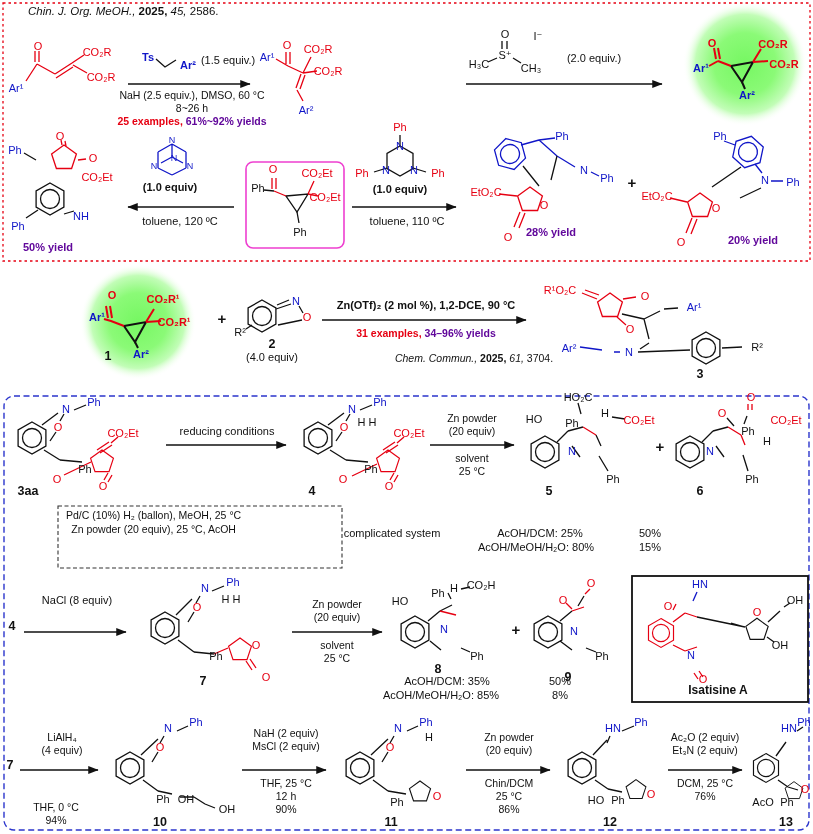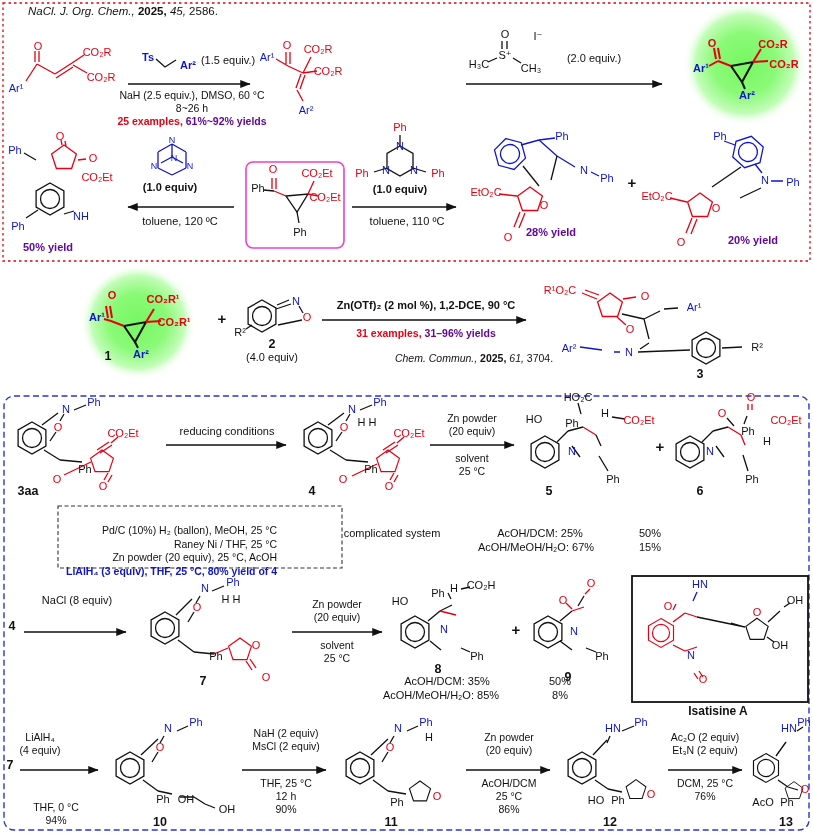--- a/index.html
+++ b/index.html
@@ -12,24 +12,24 @@
   svg .th{stroke-width:2;}
   .lb{position:absolute;transform:translate(-50%,-50%);font-size:11px;line-height:11px;white-space:nowrap;color:#111;}
   .cr{color:#e60012;}
   .cb{color:#1016c8;}
   .cp{color:#61089b;}
   .bold{font-weight:700;}
   .sm{font-size:9px;line-height:9px;}
   .num{font-weight:700;font-size:12.5px;}
   .plus{font-weight:700;font-size:15px;}
   .cond{position:absolute;transform:translateX(-50%);text-align:center;font-size:10.5px;line-height:13px;white-space:nowrap;color:#111;}
-  .condL{position:absolute;text-align:right;font-size:10.5px;line-height:13.5px;white-space:nowrap;color:#111;margin-top:15px;}
+  .condL{position:absolute;text-align:center;font-size:10.5px;line-height:13.5px;white-space:nowrap;color:#111;}
   .hdr{position:absolute;left:28px;top:5px;font-size:11.5px;white-space:nowrap;color:#111;}
   .it{font-style:italic;}
-  .chip{background:#fff;padding:0 3px;margin-top:21px;}
+  .chip{background:#fff;padding:0 3px;}
 </style>
 </head>
 <body>
 
 <div class="canvas">
 
 <svg class="art" width="813" height="834" viewBox="0 0 813 834">
 <defs>
   <marker id="ah" markerWidth="9" markerHeight="8" refX="7.5" refY="3" orient="auto">
           <path d="M0,0 L8,3 L0,6 Z" fill="#111"></path>
@@ -165,21 +165,21 @@
   <path class="sk" d="M593,755 L607,740 M622,731 L634,726 M610,736 L607,743 M595,780 L608,789 M608,789 L622,792"></path>
   <use href="#pent" transform="translate(636,790) scale(0.8)" class="sk"></use>
   <line x1="668" y1="770" x2="742" y2="770" class="sk" marker-end="url(#ah)"></line>
   <use href="#bz" transform="translate(766,768) scale(0.9)" class="sk"></use>
   <path class="sk" d="M776,756 L786,742 M797,731 L803,727 M778,780 L788,787 M788,787 L798,790"></path>
   <use href="#pent" transform="translate(794,791) scale(0.72)" class="sk"></use>
 </g>
 </svg>
 
 <div class="hdr">
-  <span class="it">NaCl. J. Org. Chem.,</span>
+  <span class="it">Chin. J. Org. MeOH.,</span>
   <span class="bold">2025,</span>
   <span class="it">45,</span>
   <span>2586.</span>
 </div>
 
 <span class="lb cr" style="left:38px;top:46px">O</span>
 <span class="lb cr" style="left:97px;top:52px">CO₂R</span>
 <span class="lb cr" style="left:101px;top:77px">CO₂R</span>
 <span class="lb cb" style="left:16px;top:88px">Ar¹</span>
 <span class="lb cb bold" style="left:148px;top:57px">Ts</span>
@@ -256,21 +256,21 @@
 <span class="lb cb bold" style="left:141px;top:354px">Ar²</span>
 <span class="lb num" style="left:108px;top:356px">1</span>
 <span class="lb plus" style="left:222px;top:318px">+</span>
 <span class="lb cb" style="left:296px;top:301px">N</span>
 <span class="lb cr" style="left:307px;top:317px">O</span>
 <span class="lb" style="left:240px;top:332px">R²</span>
 <span class="lb num" style="left:272px;top:344px">2</span>
 <span class="lb" style="left:272px;top:357px">(4.0 equiv)</span>
 <span class="lb bold" style="left:426px;top:305px">Zn(OTf)₂ (2 mol %), 1,2-DCE, 90 °C</span>
 <div class="cond" style="left:426px;top:327px">
-  <div><span class="cr bold">31 examples,</span> <span class="cp bold">31–96% yields</span></div>
+  <div><span class="cr bold">31 examples,</span> <span class="cp bold">34–96% yields</span></div>
 </div>
 <div class="cond" style="left:474px;top:352px">
   <div><span class="it">Chem. Commun.,</span> <span class="bold">2025,</span> <span class="it">61,</span> <span>3704.</span></div>
 </div>
 <span class="lb cr" style="left:560px;top:290px">R¹O₂C</span>
 <span class="lb cr" style="left:645px;top:296px">O</span>
 <span class="lb cr" style="left:630px;top:329px">O</span>
 <span class="lb cb" style="left:694px;top:307px">Ar¹</span>
 <span class="lb cb" style="left:569px;top:348px">Ar²</span>
 <span class="lb cb" style="left:629px;top:352px">N</span>
@@ -315,28 +315,26 @@
 <span class="lb cr" style="left:751px;top:397px">O</span>
 <span class="lb cr" style="left:722px;top:413px">O</span>
 <span class="lb" style="left:748px;top:431px">Ph</span>
 <span class="lb cr" style="left:786px;top:420px">CO₂Et</span>
 <span class="lb" style="left:767px;top:441px">H</span>
 <span class="lb cb" style="left:710px;top:451px">N</span>
 <span class="lb" style="left:752px;top:479px">Ph</span>
 <span class="lb num" style="left:700px;top:491px">6</span>
 <div class="condL" style="left:66px;top:509px">
   <div>Pd/C (10%) H₂ (ballon), MeOH, 25 °C</div>
-  <div>Raney Ni / THF, 25 °C</div>
   <div>Zn powder (20 equiv), 25 °C, AcOH</div>
-  <div class="cb bold">LiAlH₄ (3 equiv), THF, 25 °C, 80% yield of 4</div>
 </div>
 <span class="lb" style="left:392px;top:533px">complicated system</span>
 <span class="lb" style="left:540px;top:533px">AcOH/DCM: 25%</span>
 <span class="lb" style="left:650px;top:533px">50%</span>
-<span class="lb" style="left:536px;top:547px">AcOH/MeOH/H₂O: 67%</span>
+<span class="lb" style="left:536px;top:547px">AcOH/MeOH/H₂O: 80%</span>
 <span class="lb" style="left:650px;top:547px">15%</span>
 
 <span class="lb num" style="left:12px;top:626px">4</span>
 <span class="lb" style="left:77px;top:600px">NaCl (8 equiv)</span>
 <span class="lb cb" style="left:205px;top:588px">N</span>
 <span class="lb cb" style="left:233px;top:582px">Ph</span>
 <span class="lb cr" style="left:197px;top:607px">O</span>
 <span class="lb" style="left:231px;top:599px">H H</span>
 <span class="lb" style="left:216px;top:656px">Ph</span>
 <span class="lb cr" style="left:256px;top:645px">O</span>
@@ -370,21 +368,21 @@
 <span class="lb cb" style="left:700px;top:584px">HN</span>
 <span class="lb cr" style="left:668px;top:606px">O</span>
 <span class="lb" style="left:795px;top:600px">OH</span>
 <span class="lb cr" style="left:757px;top:612px">O</span>
 <span class="lb" style="left:780px;top:645px">OH</span>
 <span class="lb cb" style="left:691px;top:655px">N</span>
 <span class="lb cr" style="left:703px;top:679px">O</span>
 <span class="lb bold chip" style="left:718px;top:690px;font-size:12px">Isatisine A</span>
 
 <span class="lb num" style="left:10px;top:765px">7</span>
-<div class="cond" style="left:40px;top:731px">
+<div class="cond" style="left:62px;top:731px">
   <div>LiAlH₄</div>
   <div>(4 equiv)</div>
 </div>
 <div class="cond" style="left:56px;top:801px">
   <div>THF, 0 °C</div>
   <div>94%</div>
 </div>
 <span class="lb cb" style="left:168px;top:728px">N</span>
 <span class="lb cb" style="left:196px;top:722px">Ph</span>
 <span class="lb cr" style="left:160px;top:747px">O</span>
@@ -406,21 +404,21 @@
 <span class="lb cr" style="left:390px;top:747px">O</span>
 <span class="lb" style="left:429px;top:737px">H</span>
 <span class="lb cr" style="left:437px;top:796px">O</span>
 <span class="lb" style="left:397px;top:802px">Ph</span>
 <span class="lb num" style="left:391px;top:822px">11</span>
 <div class="cond" style="left:509px;top:731px">
   <div>Zn powder</div>
   <div>(20 equiv)</div>
 </div>
 <div class="cond" style="left:509px;top:777px">
-  <div>AcOH/DCM</div>
+  <div>Chin/DCM</div>
   <div>25 °C</div>
   <div>86%</div>
 </div>
 <span class="lb cb" style="left:613px;top:728px">HN</span>
 <span class="lb cb" style="left:641px;top:722px">Ph</span>
 <span class="lb" style="left:596px;top:800px">HO</span>
 <span class="lb" style="left:618px;top:800px">Ph</span>
 <span class="lb cr" style="left:651px;top:794px">O</span>
 <span class="lb num" style="left:610px;top:822px">12</span>
 <div class="cond" style="left:705px;top:731px">

